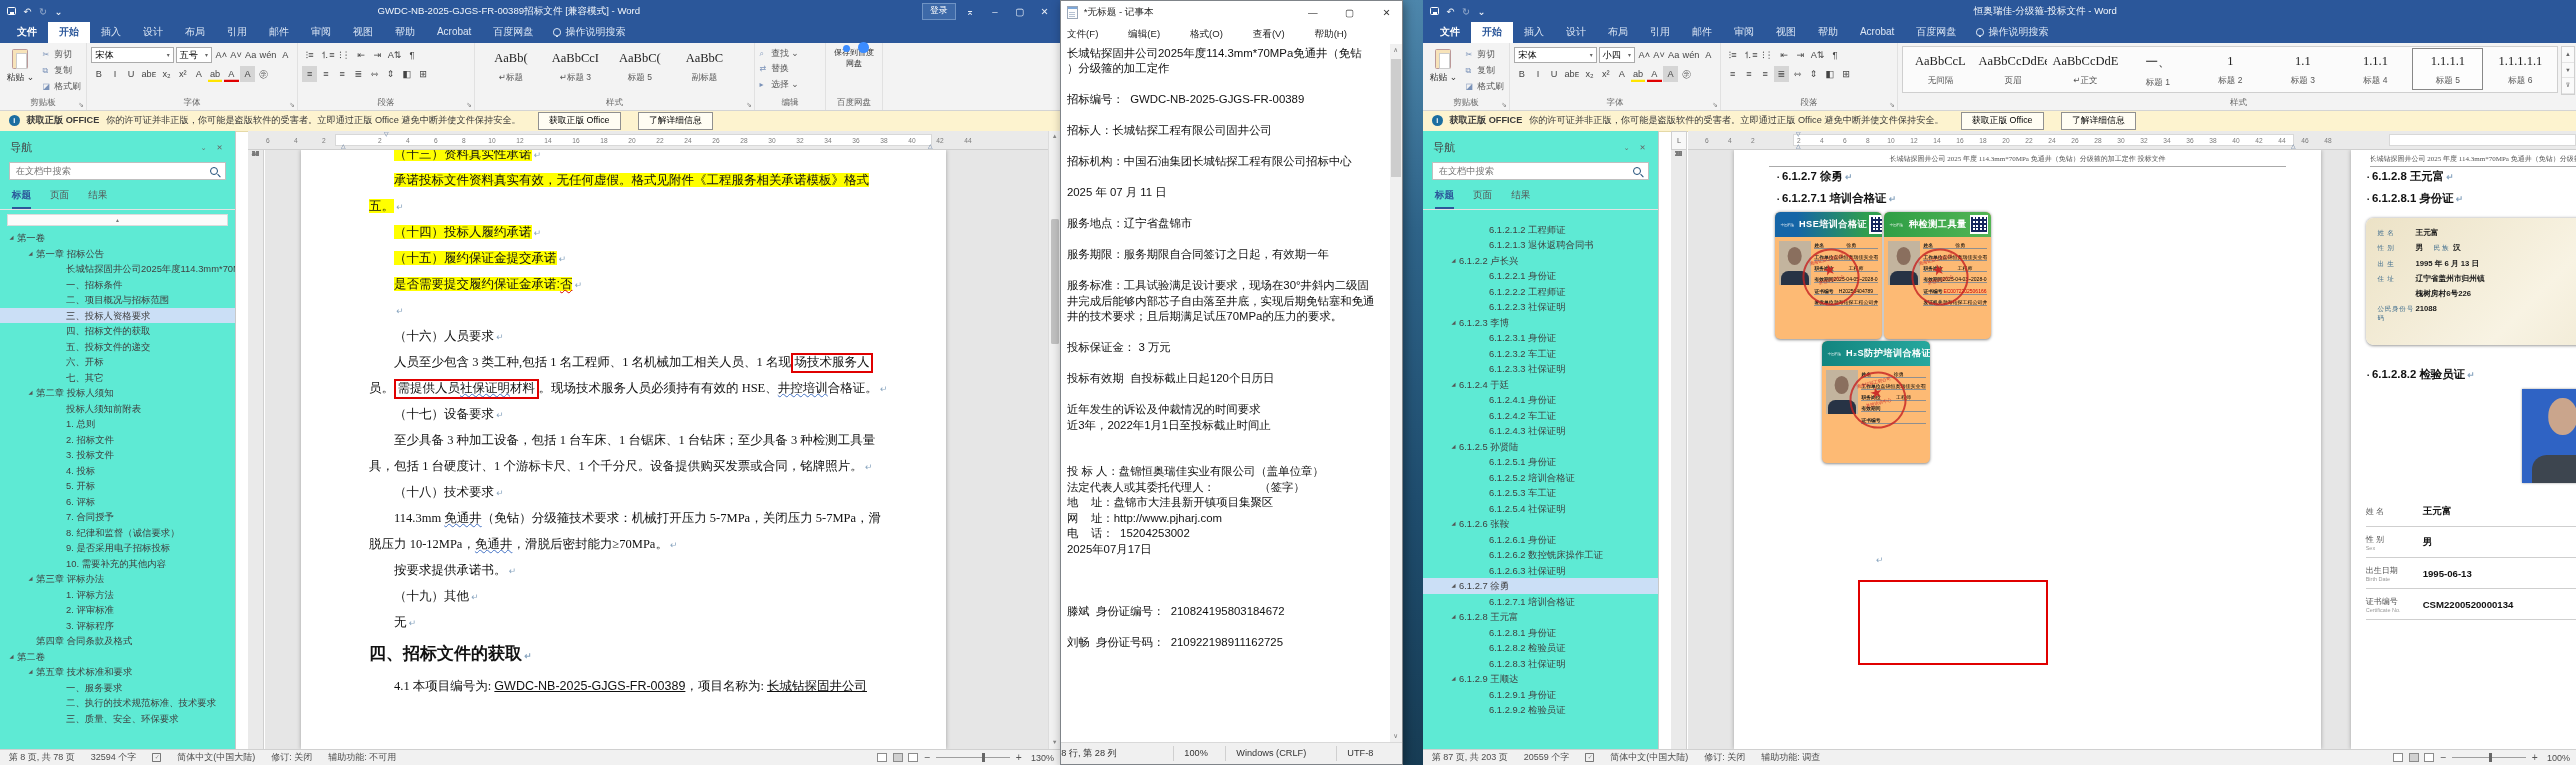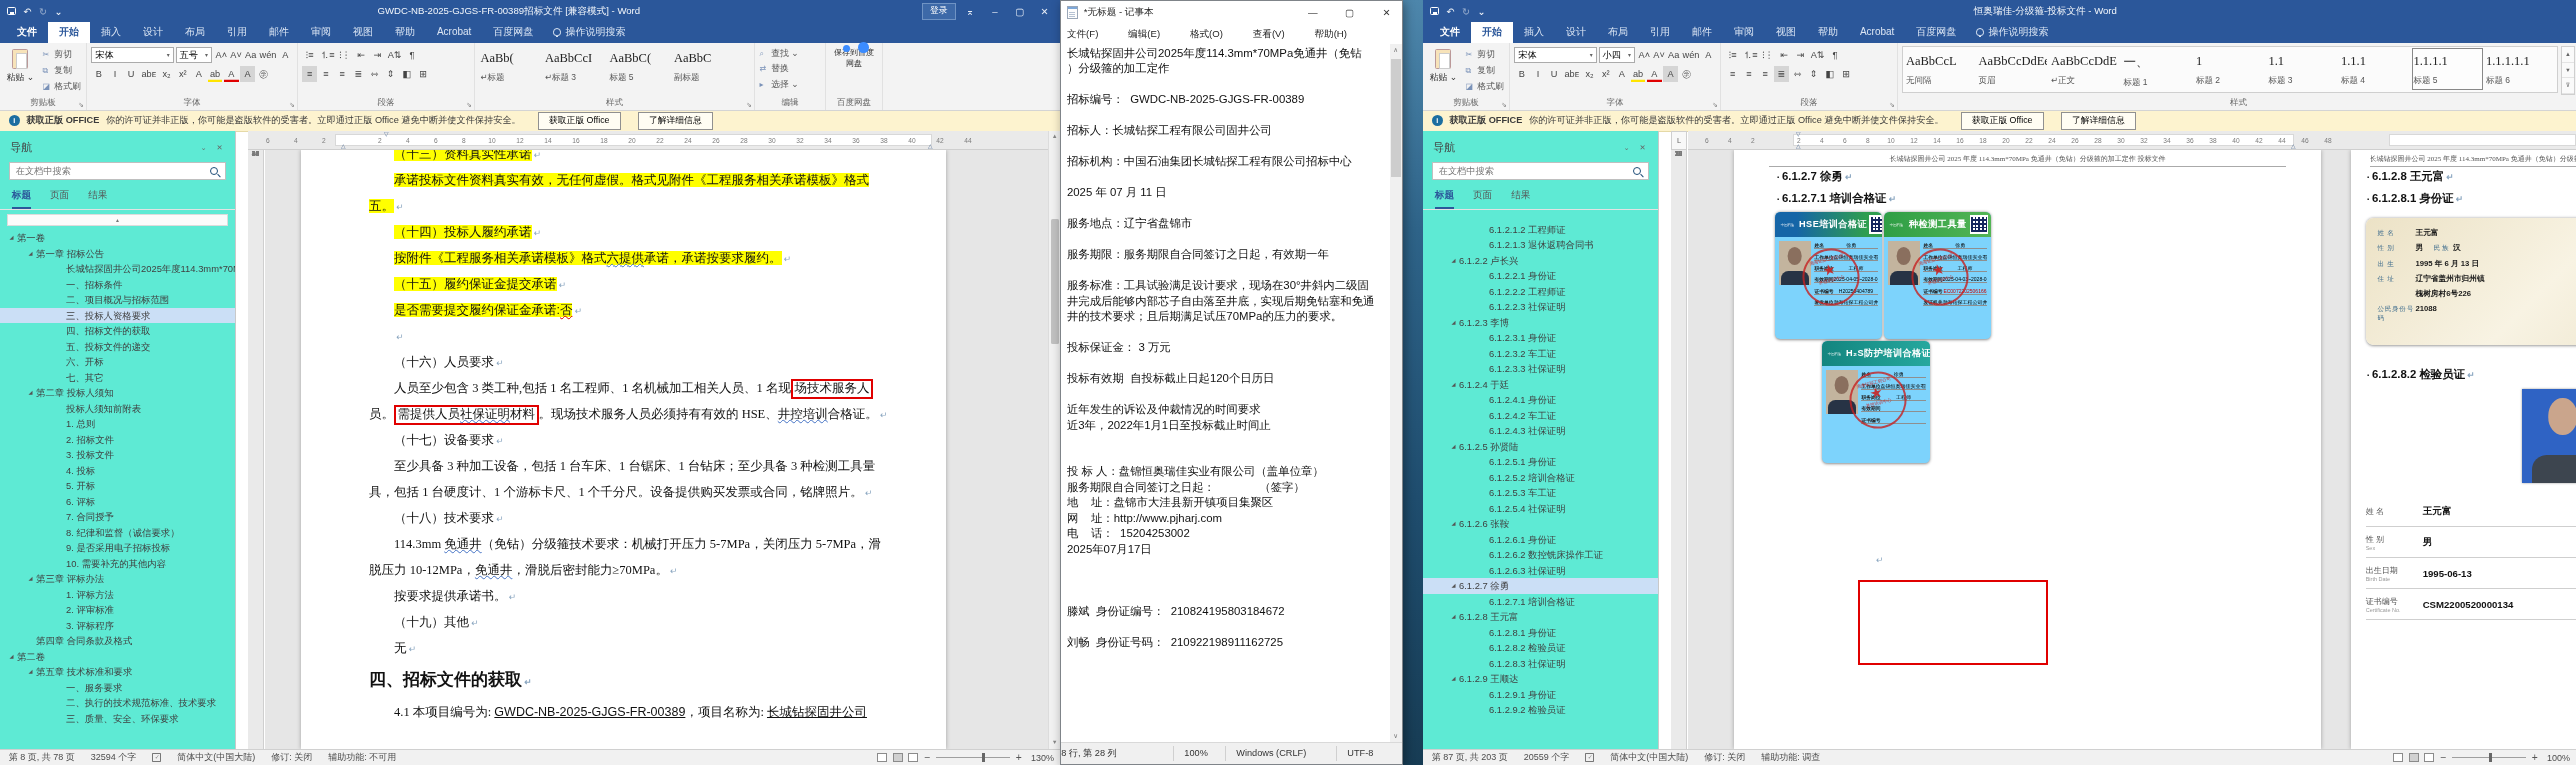--- a/index.html
+++ b/index.html
@@ -37,21 +37,21 @@
   .sbtn .mi{display:inline-block;width:11.8px;color:#7a92b8;font-size:8px;}
   .fontrow{display:flex;align-items:center;gap:2.2px;height:19px;}
   .combo{background:#fff;border:0.7px solid #ababab;height:16px;line-height:14.7px;font-size:9.2px;padding:0 2.9px;display:flex;align-items:center;gap:4.4px;cursor:pointer;}
   .combo .caret{font-size:5.9px;color:#666;}
   .ibtnrow{display:flex;align-items:center;gap:1.5px;height:19px;}
   .ibtn{min-width:14.7px;height:16px;line-height:16px;text-align:center;font-size:9.2px;color:#444;cursor:pointer;padding:0 1.5px;white-space:nowrap;}
   .ibtn.on{background:#d5d5d5;}
   .ibtn.uy{box-shadow:inset 0 -2.2px 0 #ffe400;}
   .ibtn.ur{box-shadow:inset 0 -2.2px 0 #e00000;}
   .stylegal{display:flex;gap:1.5px;align-items:stretch;height:47px;}
-  .stitem{width:63px;cursor:pointer;padding-top:4.4px;border:0.7px solid transparent;}
+  .stitem{width:63px;text-align:center;cursor:pointer;padding-top:4.4px;border:0.7px solid transparent;}
   .stitem.sel{border:0.7px solid #888;background:#fdfdfd;}
   .sprev{display:block;font-family:"Liberation Serif",serif;font-size:12.5px;color:#222;white-space:nowrap;overflow:hidden;}
   .sname{display:block;font-size:8.5px;color:#555;margin-top:5.9px;white-space:nowrap;}
   .galarrows{width:13.3px;border:0.7px solid #cfcfcf;background:#fafafa;display:flex;flex-direction:column;}
   .galarrows span{flex:1;text-align:center;font-size:5.9px;color:#666;line-height:14.7px;cursor:pointer;border-bottom:0.7px solid #e4e4e4;}
   .editcol .sbtn{height:15.5px;line-height:15.5px;}
   .baiducol{text-align:center;padding-top:4.4px;width:57px;}
   .cloud{width:25px;height:14.7px;background:#3b8cff;border-radius:7.4px;margin:2.9px auto 4.4px;position:relative;}
   .cloud:before{content:'';position:absolute;left:4.4px;top:-5.2px;width:10.3px;height:10.3px;background:#3b8cff;border-radius:50%;}
   .cloud:after{content:'';position:absolute;right:3.7px;top:-2.9px;width:7.4px;height:7.4px;background:#3b8cff;border-radius:50%;}
@@ -132,21 +132,21 @@
   .np-scroll{position:absolute;right:0;top:43px;bottom:22px;width:12.5px;background:#f0f0f0;}
   .np-scroll .sa{position:absolute;left:0;right:0;height:12.5px;text-align:center;font-size:6.6px;color:#777;line-height:12.5px;}
   .np-scroll .sa.dn{bottom:0;}
   .np-scroll .thumb{position:absolute;left:1.5px;right:1.5px;top:14.7px;height:111px;background:#cdcdcd;}
   .np-status{position:absolute;left:0;right:0;bottom:0;height:22px;background:#f0f0f0;border-top:0.7px solid #d9d9d9;display:flex;align-items:center;justify-content:flex-end;font-size:9.2px;color:#333;}
   .np-sseg{border-left:0.7px solid #d0d0d0;padding:0 10.3px;height:14.7px;line-height:14.7px;white-space:nowrap;}
   
   .pghead{position:absolute;top:4.4px;left:6%;right:6%;text-align:center;font-size:7px;color:#555;border-bottom:0.7px solid #aaa;padding-bottom:1.5px;white-space:nowrap;overflow:hidden;font-family:"Liberation Serif",serif;}
   .ph1{position:absolute;font-size:11.4px;font-weight:bold;font-family:"Liberation Serif",serif;color:#111;white-space:nowrap;}
   .ph1 .sq{font-size:5.9px;vertical-align:1.5px;margin-right:2.9px;color:#222;}
-  .cert{position:absolute;border-radius:5.2px;background:#7dd3fc;box-shadow:0 0.7px 2.9px rgba(0,0,0,.45);overflow:hidden;}
+  .cert{position:absolute;border-radius:5.2px;background:#fdba74;box-shadow:0 0.7px 2.9px rgba(0,0,0,.45);overflow:hidden;}
   .chead{height:25px;display:flex;align-items:center;padding:1.5px 2.9px;gap:2.2px;}
   .c-hse .chead{background:linear-gradient(90deg,#1565a7 20%,#2f9e4f 85%);}
   .c-jk .chead{background:linear-gradient(90deg,#2f9e45,#53b555);}
   .c-h2s .chead{background:linear-gradient(90deg,#13857f,#26a89e);}
   .brand{width:19px;flex:none;text-align:center;}
   .blogo{width:10.3px;height:10.3px;border-radius:50%;margin:0 auto;background:radial-gradient(circle at 50% 32%,#ff7300 0 38%,#d31f26 40% 100%);}
   .bname{display:block;font-size:3.7px;color:#fff;transform:scale(.9);}
   .ctitle{flex:1;color:#fff;font-weight:bold;font-size:9.2px;text-align:center;letter-spacing:0.4px;white-space:nowrap;}
   .qr{width:18.4px;height:18.4px;background:#fff;flex:none;position:relative;}
   .qr:after{content:'';position:absolute;inset:1.5px;background-image:repeating-linear-gradient(0deg,#16275e 0 1.5px,transparent 1.5px 3.7px),repeating-linear-gradient(90deg,#16275e 0 1.5px,transparent 1.5px 3.7px);}
@@ -555,21 +555,20 @@
       </div>
   </div>
   <div class="docarea">
     <div class="page">
       <div class="doctext">
 
       <div class="dl ind2 l1"><span class="hl">（十三）资料真实性承诺</span><span class="pm">↵</span></div>
           <div class="dl ind2"><span class="hl">承诺投标文件资料真实有效，无任何虚假。格式见附件《工程服务相关承诺模板》格式</span></div>
           <div class="dl"><span class="hl">五。</span><span class="pm">↵</span></div>
           <div class="dl ind2"><span class="hl">（十四）投标人履约承诺</span><span class="pm">↵</span></div>
-          <div class="dl ind2"><span class="hl">按附件《工程服务相关承诺模板》格式<span class="wb">六提供</span>承诺，承诺按要求履约。</span><span class="pm">↵</span></div>
           <div class="dl ind2"><span class="hl">（十五）履约保证金提交承诺</span><span class="pm">↵</span></div>
           <div class="dl ind2"><span class="hl">是否需要提交履约保证金承诺:<span class="wr">否</span></span><span class="pm">↵</span></div>
           <div class="dl ind2"><span class="pm">↵</span></div>
           <div class="dl ind2">（十六）人员要求<span class="pm">↵</span></div>
           <div class="dl ind2">人员至少包含 3 类工种,包括 1 名工程师、1 名机械加工相关人员、1 名现<span class="rb">场技术服务人</span></div>
           <div class="dl">员。<span class="rb">需提供人员<span class="wb">社保证明</span>材料</span>。现场技术服务人员必须持有有效的 HSE、<span class="wb">井控培训</span>合格证。<span class="pm">↵</span></div>
           <div class="dl ind2">（十七）设备要求<span class="pm">↵</span></div>
           <div class="dl ind2">至少具备 3 种加工设备，包括 1 台车床、1 台锯床、1 台钻床；至少具备 3 种检测工具量</div>
           <div class="dl">具，包括 1 台硬度计、1 个游标卡尺、1 个千分尺。设备提供购买发票或合同，铭牌照片。<span class="pm">↵</span></div>
           <div class="dl ind2">（十八）技术要求<span class="pm">↵</span></div>
@@ -649,21 +648,21 @@
         <div class="np-line"></div>
         <div class="np-line">投标保证金： 3 万元</div>
         <div class="np-line"></div>
         <div class="np-line">投标有效期  自投标截止日起120个日历日</div>
         <div class="np-line"></div>
         <div class="np-line">近年发生的诉讼及仲裁情况的时间要求</div>
         <div class="np-line">近3年，2022年1月1日至投标截止时间止</div>
         <div class="np-line"></div>
         <div class="np-line"></div>
         <div class="np-line">投 标 人：盘锦恒奥瑞佳实业有限公司（盖单位章）</div>
-        <div class="np-line">服务期限自合同签订之日起：              （签字）</div>
+        <div class="np-line">法定代表人或其委托代理人：              （签字）</div>
         <div class="np-line">地    址：盘锦市大洼县新开镇项目集聚区</div>
         <div class="np-line">网    址：http://www.pjharj.com</div>
         <div class="np-line">电    话：  15204253002</div>
         <div class="np-line">2025年07月17日</div>
         <div class="np-line"></div>
         <div class="np-line"></div>
         <div class="np-line"></div>
         <div class="np-line">滕斌  身份证编号：  210824195803184672</div>
         <div class="np-line"></div>
         <div class="np-line">刘畅  身份证号码：  210922198911162725</div>

